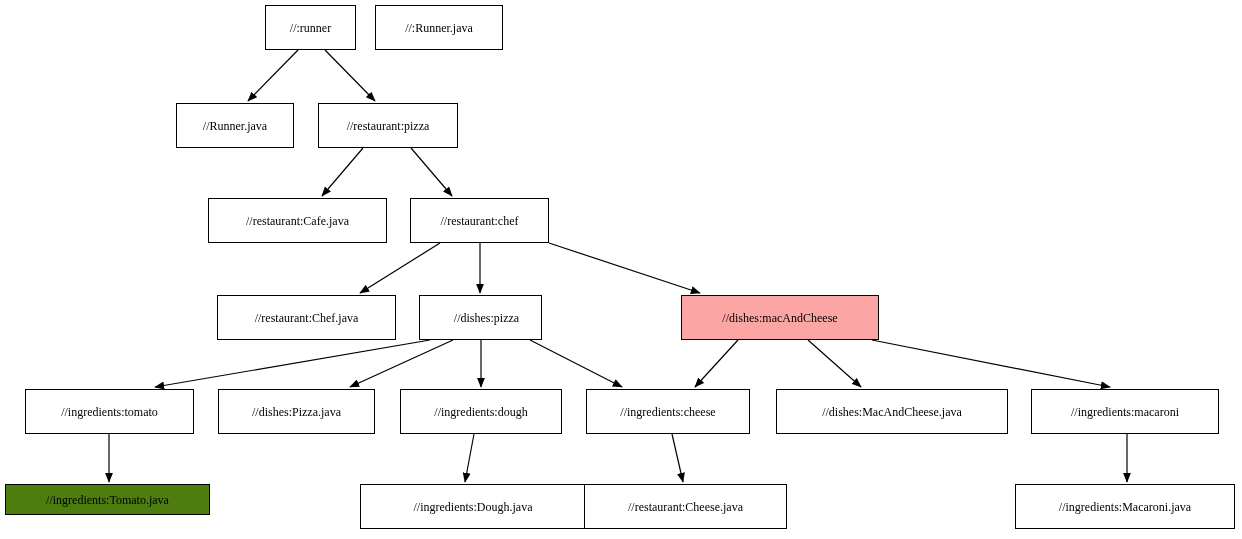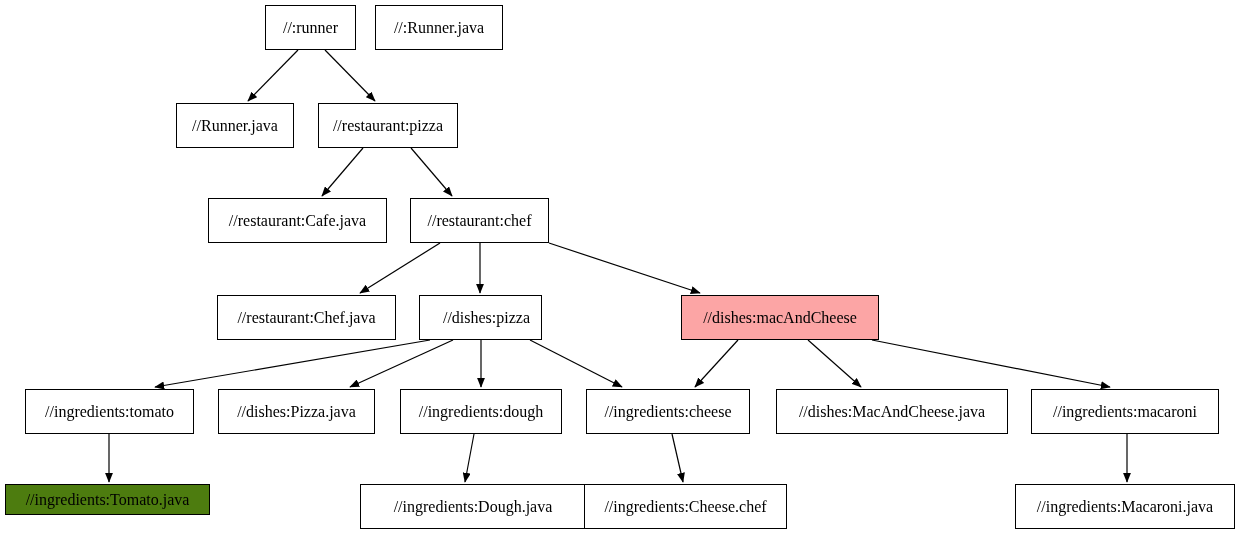--- a/index.html
+++ b/index.html
@@ -24,21 +24,21 @@
     pointer-events: none;
   }
   .graph-node {
     position: absolute;
     box-sizing: border-box;
     border: 1px solid #000000;
     background: #ffffff;
     display: flex;
     align-items: center;
     justify-content: center;
-    font-size: 16px;
+    font-size: 12px;
     line-height: 1;
     color: #000000;
     white-space: nowrap;
     letter-spacing: 0px;
   }
   .node-label {
     display: block;
     padding: 0 2px;
   }
 </style>
@@ -119,19 +119,19 @@
       <div class="graph-node" style="left: 1031px; top: 389px; width: 188px; height: 45px; border-color: rgb(0, 0, 0); background: rgb(255, 255, 255);">
         <span class="node-label">//ingredients:macaroni</span>
       </div>
       <div class="graph-node" style="left: 5px; top: 484px; width: 205px; height: 31px; border-color: rgb(0, 0, 0); background: #4d7c0f; justify-content: center;">
         <span class="node-label">//ingredients:Tomato.java</span>
       </div>
       <div class="graph-node" style="left: 360px; top: 484px; width: 226px; height: 45px; border-color: rgb(0, 0, 0); background: rgb(255, 255, 255);">
         <span class="node-label">//ingredients:Dough.java</span>
       </div>
       <div class="graph-node" style="left: 584px; top: 484px; width: 203px; height: 45px; border-color: rgb(0, 0, 0); background: rgb(255, 255, 255);">
-        <span class="node-label">//ingredients:Cheese.chef</span>
+        <span class="node-label">//restaurant:Cheese.java</span>
       </div>
       <div class="graph-node" style="left: 1015px; top: 484px; width: 220px; height: 45px; border-color: rgb(0, 0, 0); background: rgb(255, 255, 255);">
         <span class="node-label">//ingredients:Macaroni.java</span>
       </div>
     </div>
 </div>
 
 </body></html>

